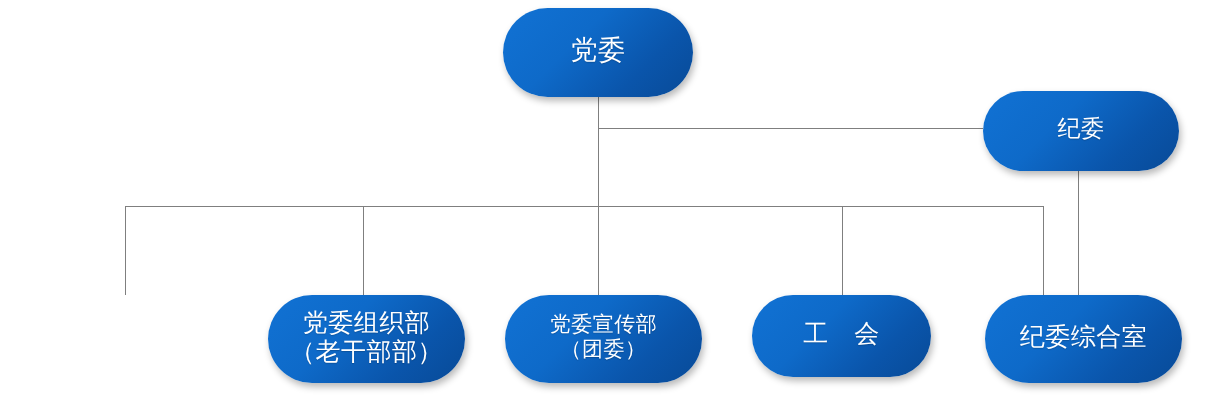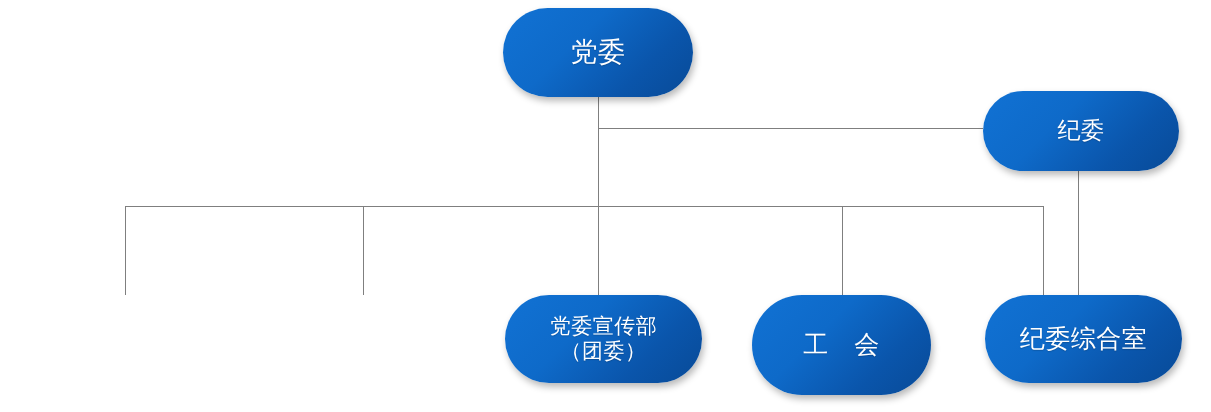--- a/index.html
+++ b/index.html
@@ -35,33 +35,34 @@
     text-align: center;
     color: #ffffff;
     border-radius: 999px;
     background: linear-gradient(135deg, #1172d4 0%, #0e6ac9 38%, #0a55ab 72%, #084a97 100%);
     box-shadow: 2px 4px 7px rgba(0, 0, 0, 0.28);
     box-sizing: border-box;
     line-height: 1.18;
     white-space: pre-line;
     letter-spacing: 0.5px;
     text-shadow: 0 1px 1px rgba(0,0,0,0.18);
+    font-family: Liberation Mono, monospace;
   }
   .node-label {
     display: block;
     white-space: pre-line;
   }
 
   
   #node-dangwei        { left: 503px; top: 8px;   width: 190px; height: 89px;  font-size: 27px; }
   #node-jiwei          { left: 983px; top: 91px;  width: 196px; height: 80px;  font-size: 23px; }
   #node-office         { left: 28px;  top: 295px; width: 197px; height: 88px;  font-size: 25px; }
   #node-organization   { left: 268px; top: 295px; width: 197px; height: 88px;  font-size: 25px; }
   #node-publicity      { left: 505px; top: 295px; width: 197px; height: 88px;  font-size: 21px; }
-  #node-union          { left: 752px; top: 295px; width: 179px; height: 100px;  font-size: 25px; align-items: center; }
+  #node-union          { left: 752px; top: 295px; width: 179px; height: 82px;  font-size: 25px; align-items: center; }
   #node-jiwei-office   { left: 985px; top: 295px; width: 197px; height: 88px;  font-size: 25px; }
 </style>
 </head>
 <body>
 
 <div id="chart-canvas">
 
   <div class="connector v" style="left:598px; top:96px; height:110px;"></div>
 
   <div class="connector h" style="left:598px; top:128px; width:385px;"></div>
@@ -78,20 +79,24 @@
 
   <div class="node" id="node-dangwei">
     <span class="node-label">党委</span>
   </div>
 
   <div class="node" id="node-jiwei">
     <span class="node-label">纪委</span>
   </div>
 
 
+  <div class="node" id="node-organization">
+    <span class="node-label">党委组织部
+（老干部部）</span>
+  </div>
 
   <div class="node" id="node-publicity">
     <span class="node-label">党委宣传部
 （团委）</span>
   </div>
 
   <div class="node" id="node-union">
     <span class="node-label">工　会</span>
   </div>
 

